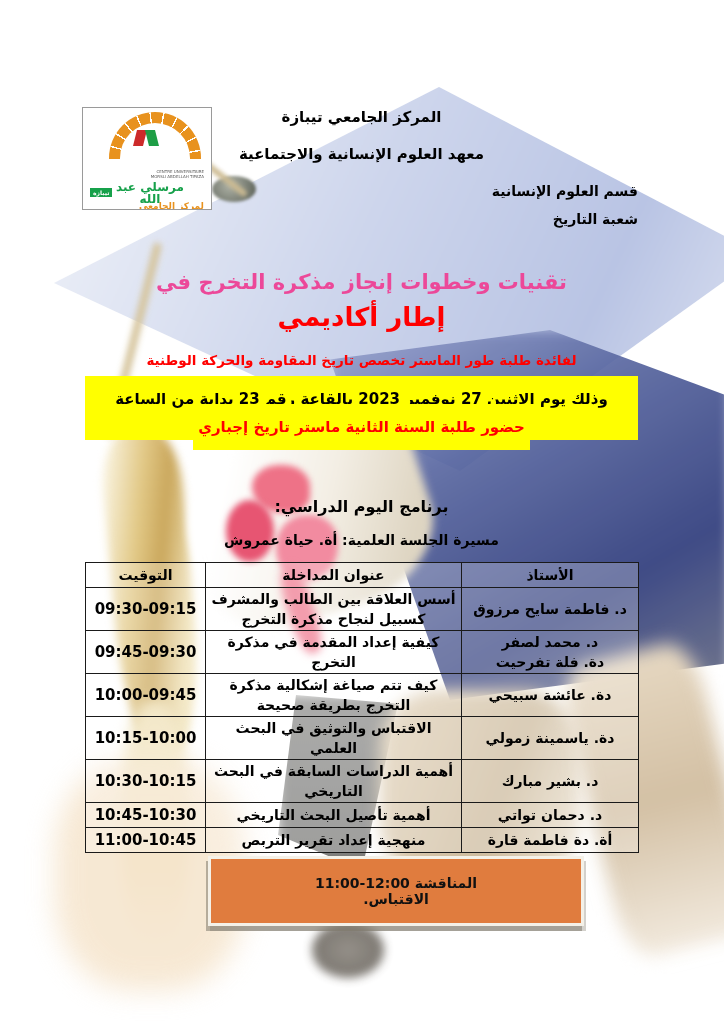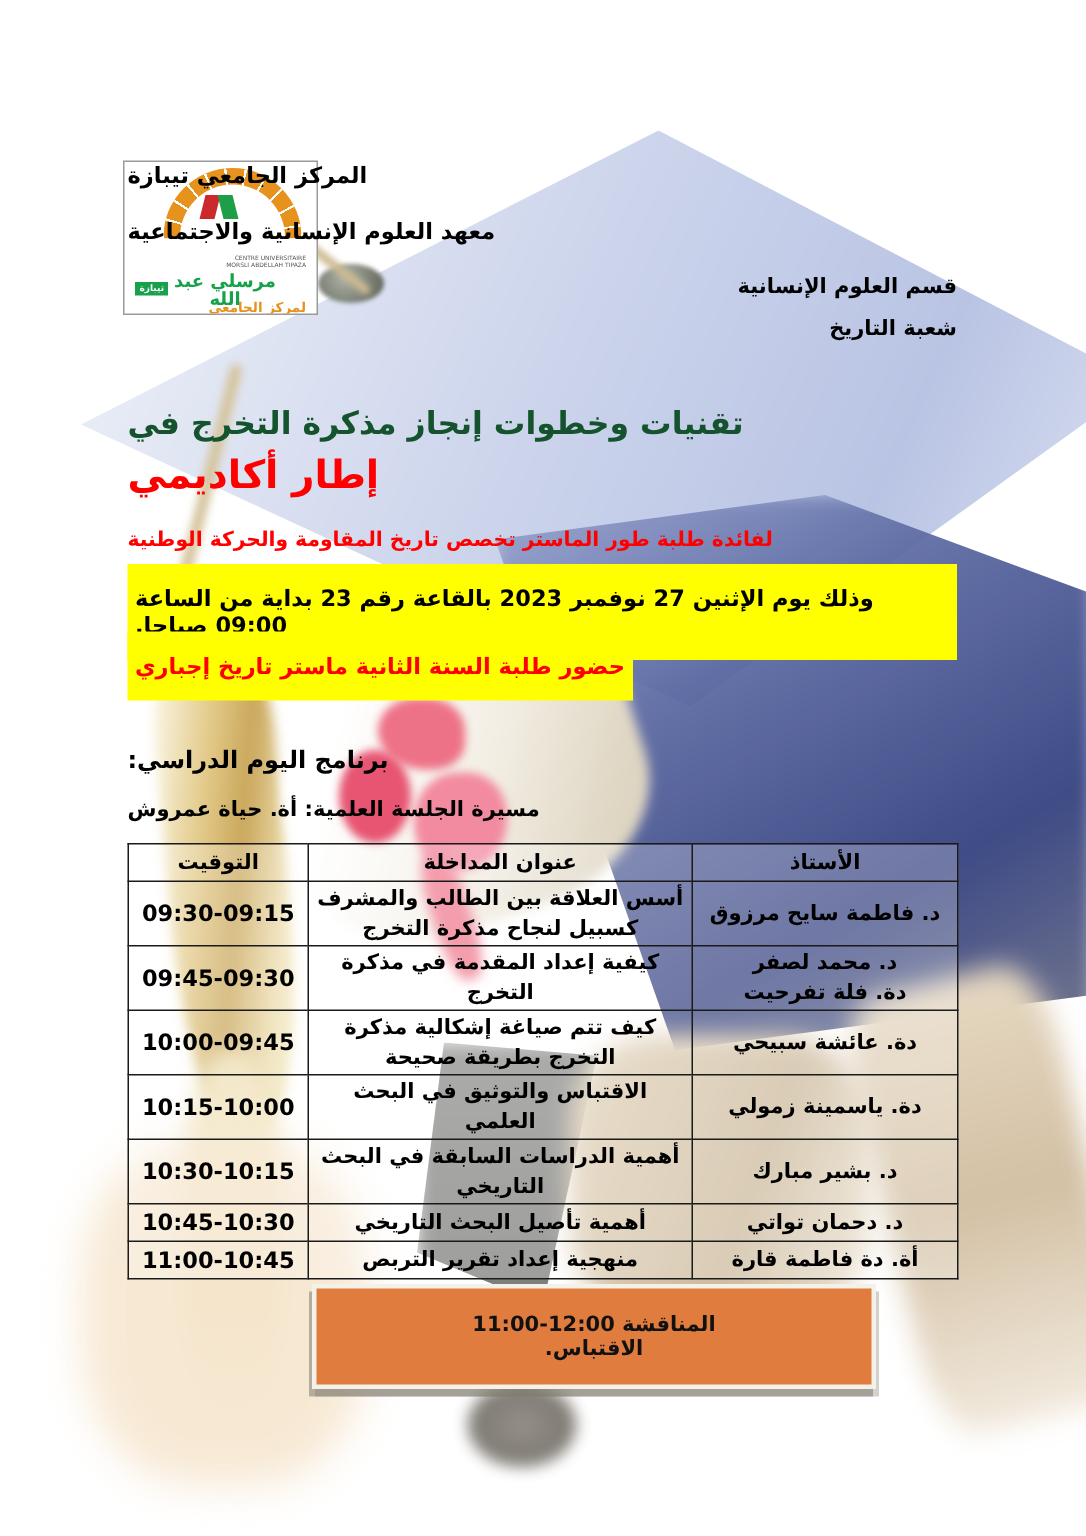--- a/index.html
+++ b/index.html
@@ -48,21 +48,21 @@
     background:linear-gradient(110deg,#e3d4bc,#cdbb9e 60%,#efe6d6);filter:blur(8px);}
   .bg-rightband{left:590px;top:650px;width:140px;height:300px;border-radius:20%;
     background:linear-gradient(#e6d8c2,#d3c0a4 50%,#f2eade);transform:rotate(-14deg);filter:blur(9px);}
   .bg-tasselend{left:312px;top:922px;width:72px;height:56px;border-radius:50%;
     background:radial-gradient(#8a857d,#6e6962 70%);filter:blur(5px);opacity:.9;}
   .bg-washleft{left:55px;top:760px;width:190px;height:230px;border-radius:40%;
     background:#f5e3c9;filter:blur(14px);opacity:.8;}
 
   
   .fg{position:absolute;z-index:2;}
-  .center-col{left:85px;width:553px;text-align:left;}
+  .center-col{left:85px;width:553px;text-align:center;}
 
   
   .logo{left:82px;top:107px;width:128px;height:101px;background:#fff;border:1px solid #9a9a9a;overflow:hidden;}
   .arch{position:absolute;left:26px;top:4px;width:70px;height:36px;
     border:11px solid #e8921e;border-bottom:none;border-radius:70px 70px 0 0;}
   .arch::before{content:"";position:absolute;left:-11px;top:-11px;width:92px;height:47px;
     border-radius:inherit;
     background:repeating-conic-gradient(from -90deg at 50% 100%,transparent 0 15deg,#ffffff 15deg 17deg);}
   .emblem-a{position:absolute;left:52px;top:22px;width:10px;height:16px;background:#cc2a2a;
     transform:skewX(-14deg);}
@@ -74,26 +74,26 @@
   .logo-badge{position:absolute;left:7px;bottom:12px;font-size:6px;color:#fff;background:#17a14b;padding:1px 3px;}
 
   
   .org1{top:108px;font-size:15px;}
   .org2{top:145px;font-size:15px;}
   .dept{right:86px;text-align:right;font-size:14px;}
   .dept1{top:183px;}
   .dept2{top:211px;}
 
   .announce{top:238px;font-size:16px;color:#ff0000;}
-  .title1{top:270px;font-size:21px;color:#14532d;}
+  .title1{top:270px;font-size:21px;color:#ec4899;}
   .title2{top:302px;font-size:26px;color:#ff0000;}
   .audience{top:352px;font-size:13.5px;color:#ff0000;}
   .hl-line{display:inline-block;background:#ffff00;padding:14px 5px;}
   .yellow1{top:376px;font-size:15px;}
-  .yellow2{top:421px;font-size:15px;}
+  .yellow2{top:404px;font-size:15px;}
   .yellow2 .hl-line{color:#ff0000;}
   .program{top:497px;font-size:16px;}
   .moderator{top:532px;font-size:14px;}
 
   
   .sched{left:85px;top:562px;width:553px;border-collapse:collapse;table-layout:fixed;
     font-size:14px;font-weight:bold;background:transparent;}
   .sched th,.sched td{border:1px solid #1a1a1a;text-align:center;vertical-align:middle;
     padding:1px 4px;line-height:20px;background:rgba(255,255,255,0.25);}
   .sched th{height:22px;font-size:14px;}

